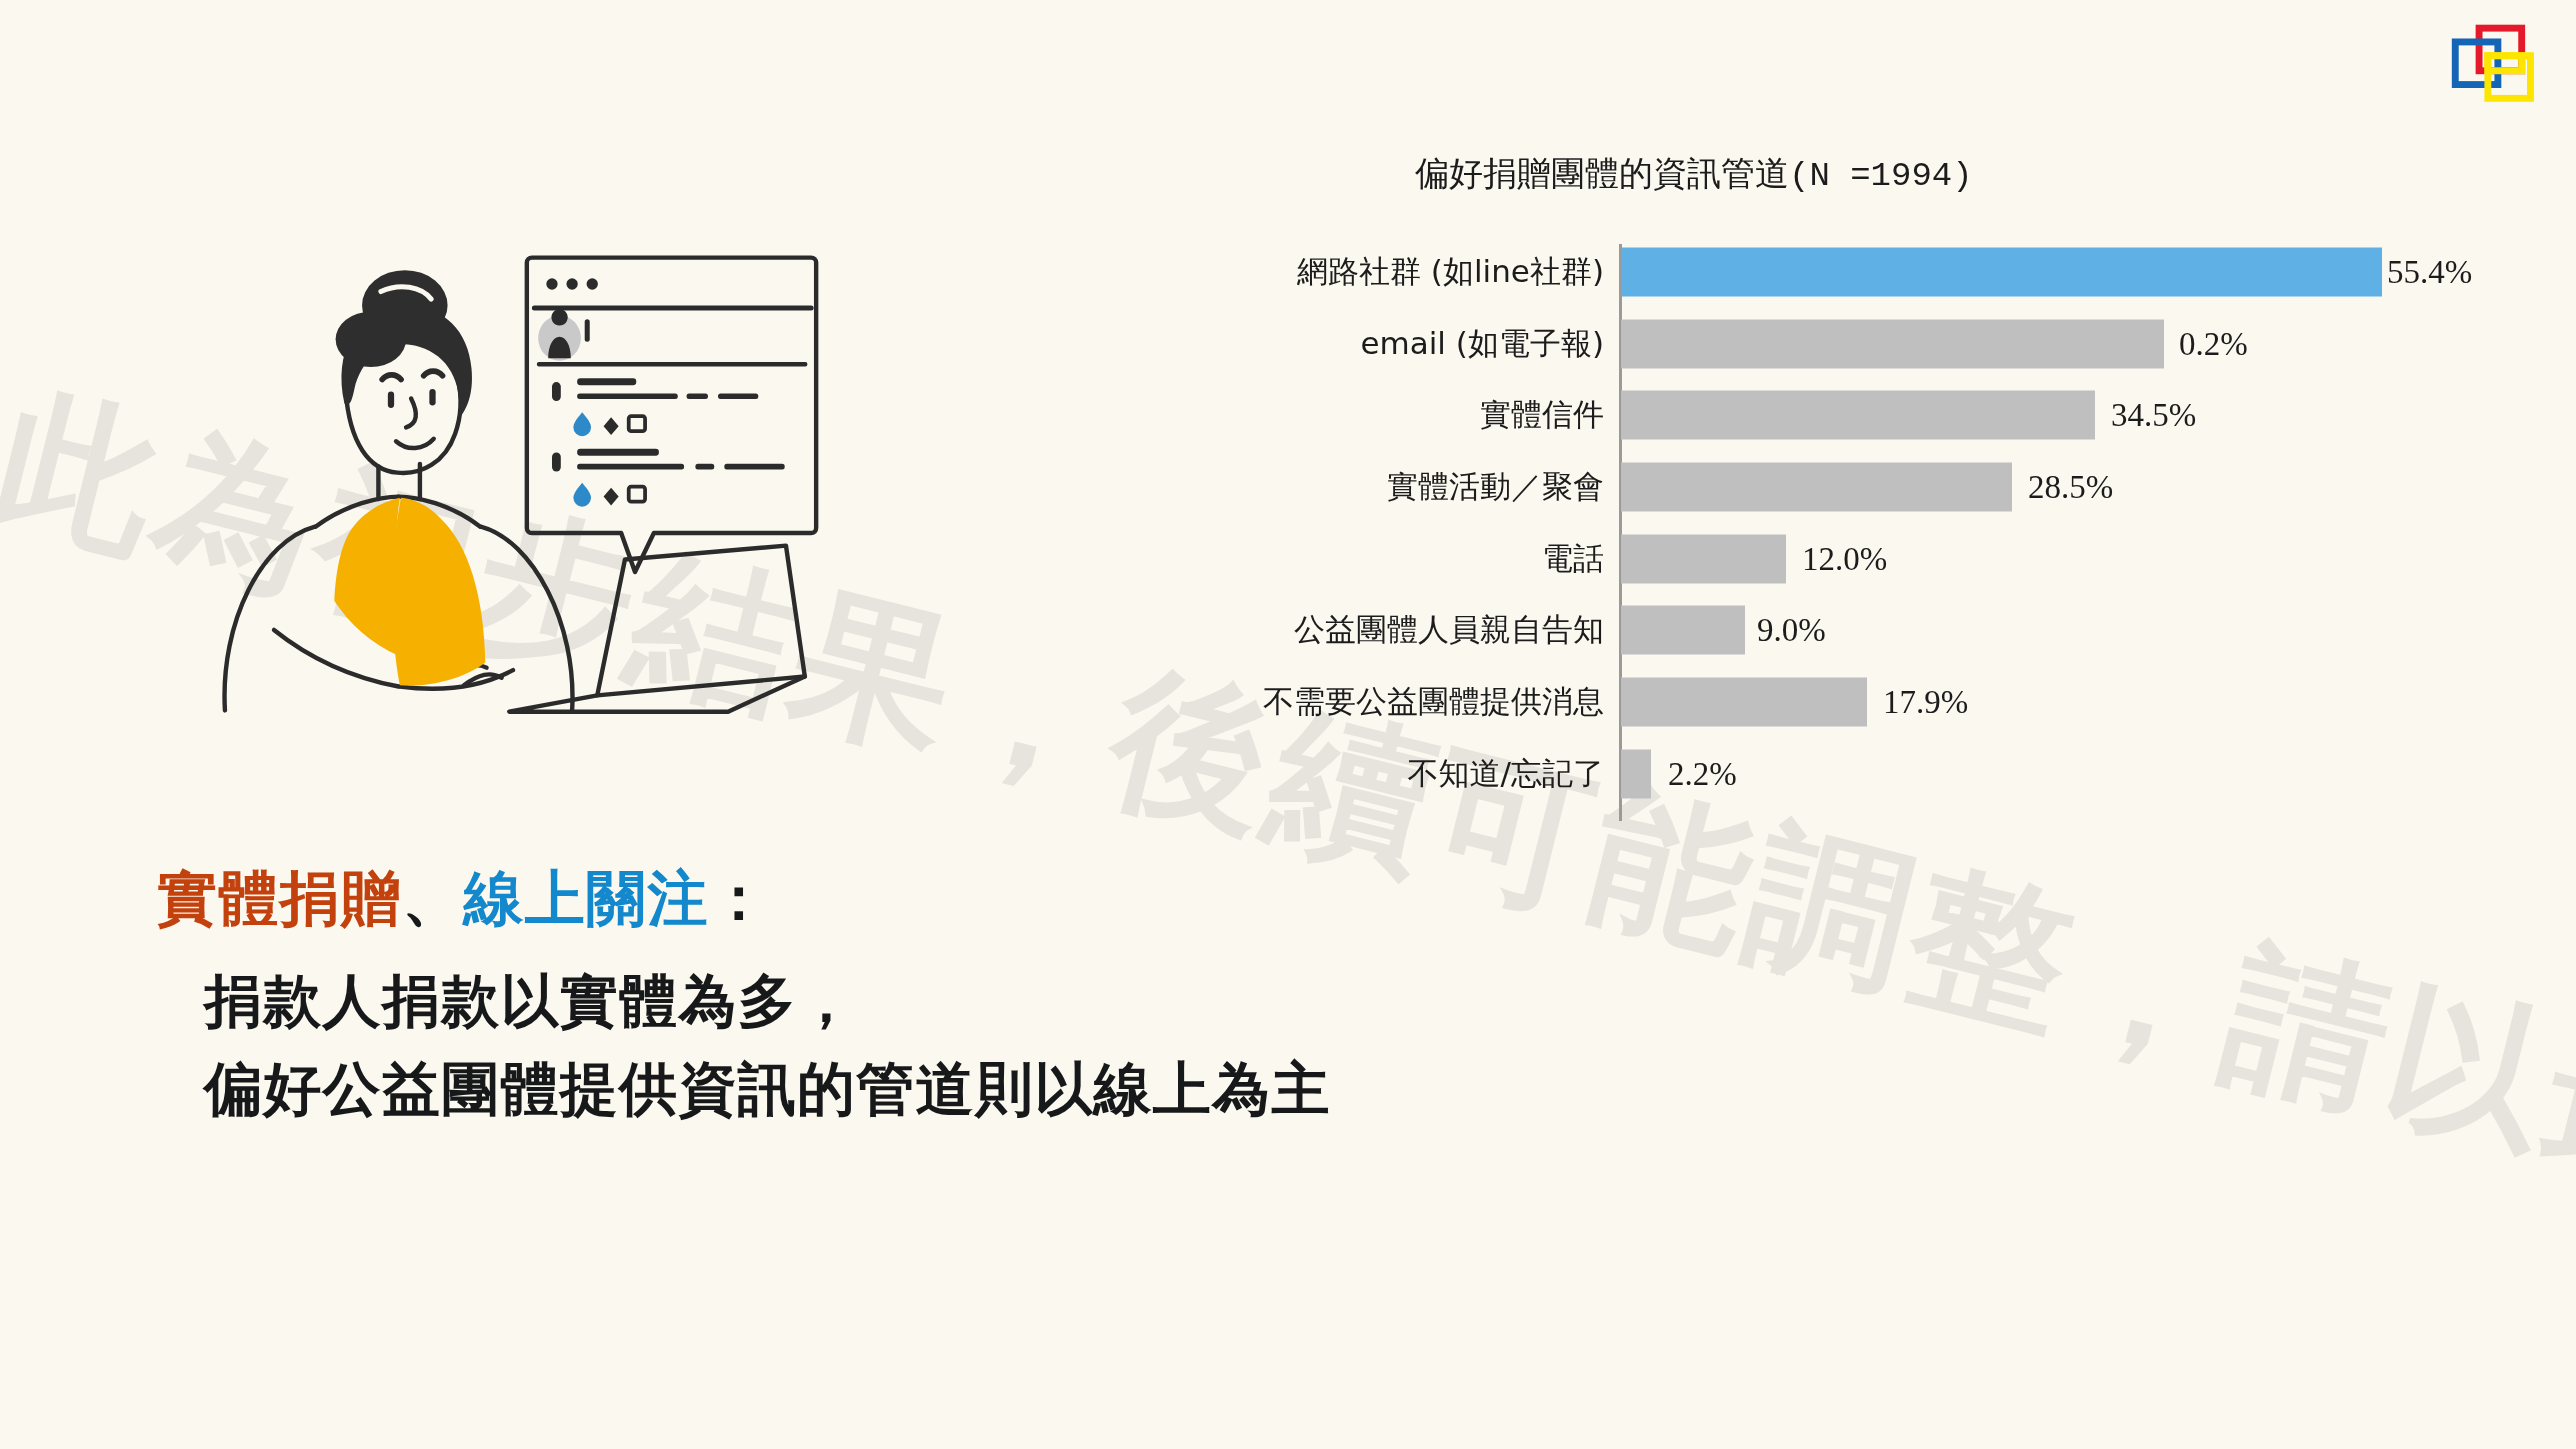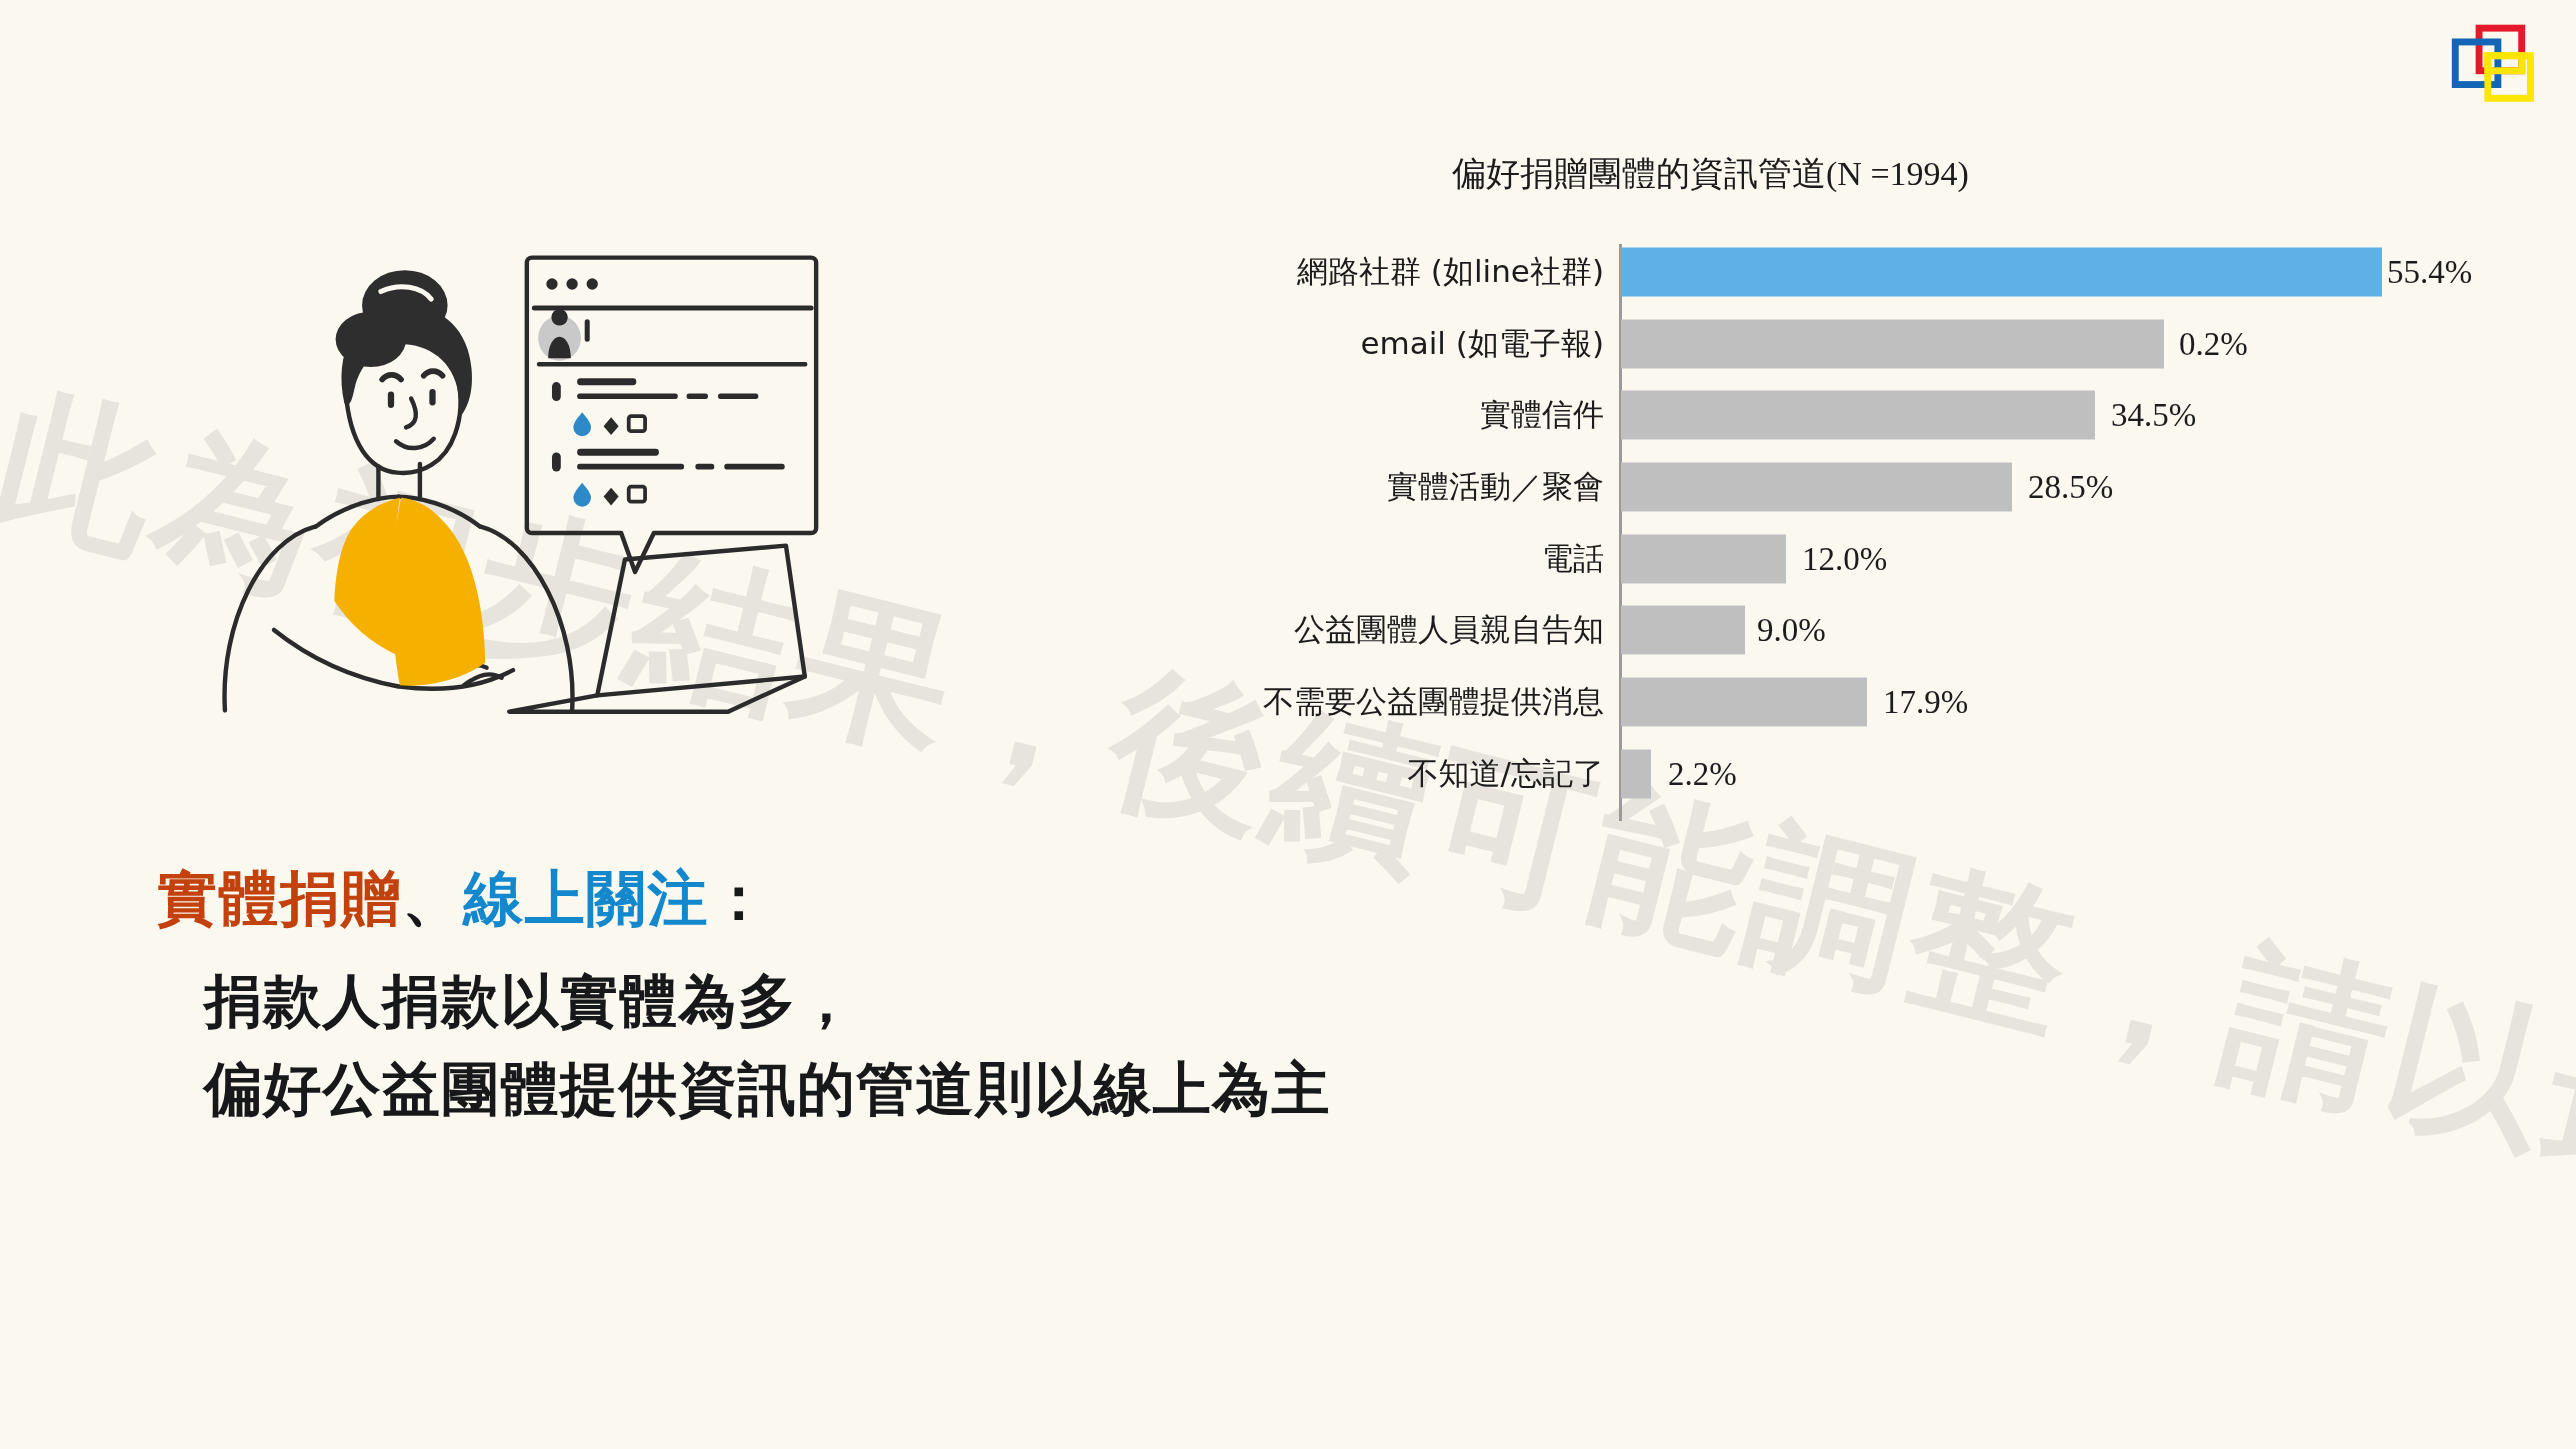--- a/index.html
+++ b/index.html
@@ -32,22 +32,21 @@
   .logo{position:absolute;right:33px;top:22.6px;width:94px;height:88px;z-index:40;}
 
   
   .illus{position:absolute;left:157px;top:245px;width:673px;height:478px;z-index:10;}
 
   
   .chart{position:absolute;left:981px;top:151px;width:1585px;height:711px;z-index:20;}
   .chart-title{
     position:absolute;left:434px;top:0;
     font-size:34px;color:#1c1c1c;white-space:nowrap;
-    font-family:Liberation Serif, serif;
-    margin-left:37px;
+    font-family:Liberation Mono, monospace;
   }
   .plot{position:absolute;left:0;top:88px;width:1585px;height:604px;}
   .axis-line{position:absolute;left:638px;top:5px;width:3.1px;height:577px;background:#9a9a9a;}
   .row{position:absolute;left:0;height:65px;width:100%;}
   .cat-label{
     position:absolute;right:962px;top:50%;transform:translateY(-50%);
     font-size:31px;color:#1c1c1c;white-space:nowrap;
     font-family:"DejaVu Sans","Liberation Sans",sans-serif;
   }
   .bar{

